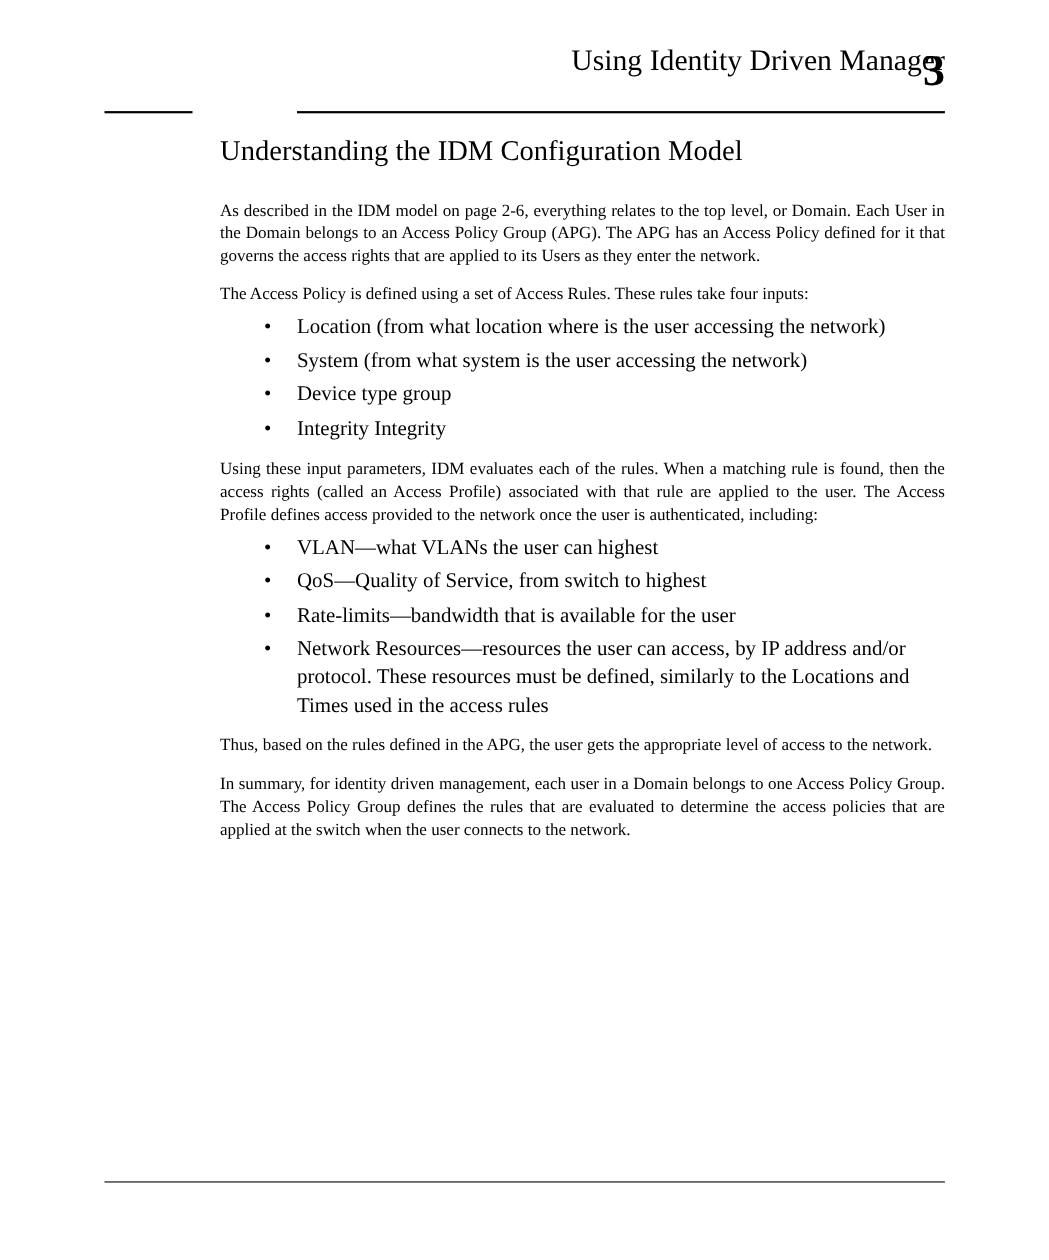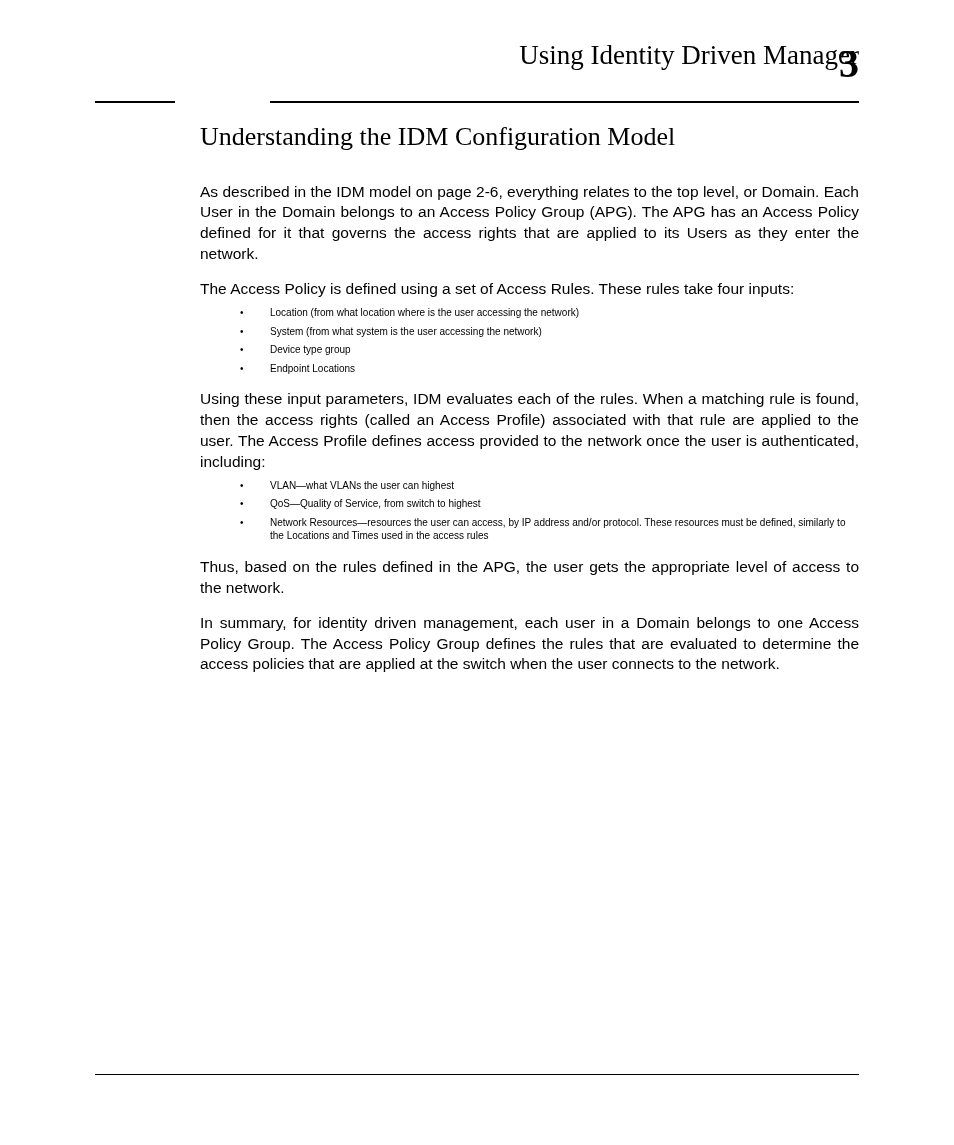--- a/index.html
+++ b/index.html
@@ -58,37 +58,37 @@
       font-weight: normal;
       margin-bottom: 28px;
       line-height: 1.25;
       font-family: Georgia, 'Times New Roman', serif;
     }
     .body-para {
       font-size: 15.5px;
       line-height: 1.35;
       margin-bottom: 14px;
       text-align: justify;
-      font-family: Liberation Sans, sans-serif;
+      font-family: Liberation Serif, serif;
     }
     .body-para.tight {
       margin-bottom: 6px;
     }
     ul.bullet-list {
       list-style: none;
       margin-left: 40px;
       margin-bottom: 14px;
     }
     ul.bullet-list li {
-      font-size: 10px;
+      font-size: 19px;
       line-height: 1.35;
       margin-bottom: 5px;
       position: relative;
       padding-left: 30px;
-      font-family: Liberation Sans, sans-serif;
+      font-family: Liberation Serif, serif;
     }
     ul.bullet-list li::before {
       content: "•";
       position: absolute;
       left: 0;
       top: 0;
     }
     .footer-rule {
       position: absolute;
       bottom: 70px;
@@ -113,28 +113,29 @@
   <div class="content-area">
     <h2 class="section-title">Understanding the IDM Configuration Model</h2>
 
     <p class="body-para">As described in the IDM model on page 2-6, everything relates to the top level, or Domain. Each User in the Domain belongs to an Access Policy Group (APG). The APG has an Access Policy defined for it that governs the access rights that are applied to its Users as they enter the network.</p>
     <p class="body-para tight">The Access Policy is defined using a set of Access Rules. These rules take four inputs:</p>
 
     <ul class="bullet-list">
       <li>Location (from what location where is the user accessing the network)</li>
       <li>System (from what system is the user accessing the network)</li>
       <li>Device type group</li>
-      <li>Endpoint Locations</li>
+      <li>Integrity Integrity</li>
     </ul>
 
     <p class="body-para tight">Using these input parameters, IDM evaluates each of the rules. When a matching rule is found, then the access rights (called an Access Profile) associated with that rule are applied to the user. The Access Profile defines access provided to the network once the user is authenticated, including:</p>
 
     <ul class="bullet-list">
       <li>VLAN—what VLANs the user can highest</li>
       <li>QoS—Quality of Service, from switch to highest</li>
+      <li>Rate-limits—bandwidth that is available for the user</li>
       <li>Network Resources—resources the user can access, by IP address and/or protocol. These resources must be defined, similarly to the Locations and Times used in the access rules</li>
     </ul>
 
     <p class="body-para">Thus, based on the rules defined in the APG, the user gets the appropriate level of access to the network.</p>
     <p class="body-para">In summary, for identity driven management, each user in a Domain belongs to one Access Policy Group. The Access Policy Group defines the rules that are evaluated to determine the access policies that are applied at the switch when the user connects to the network.</p>
   </div>
 
   <div class="footer-rule"></div>
 </div>
 

